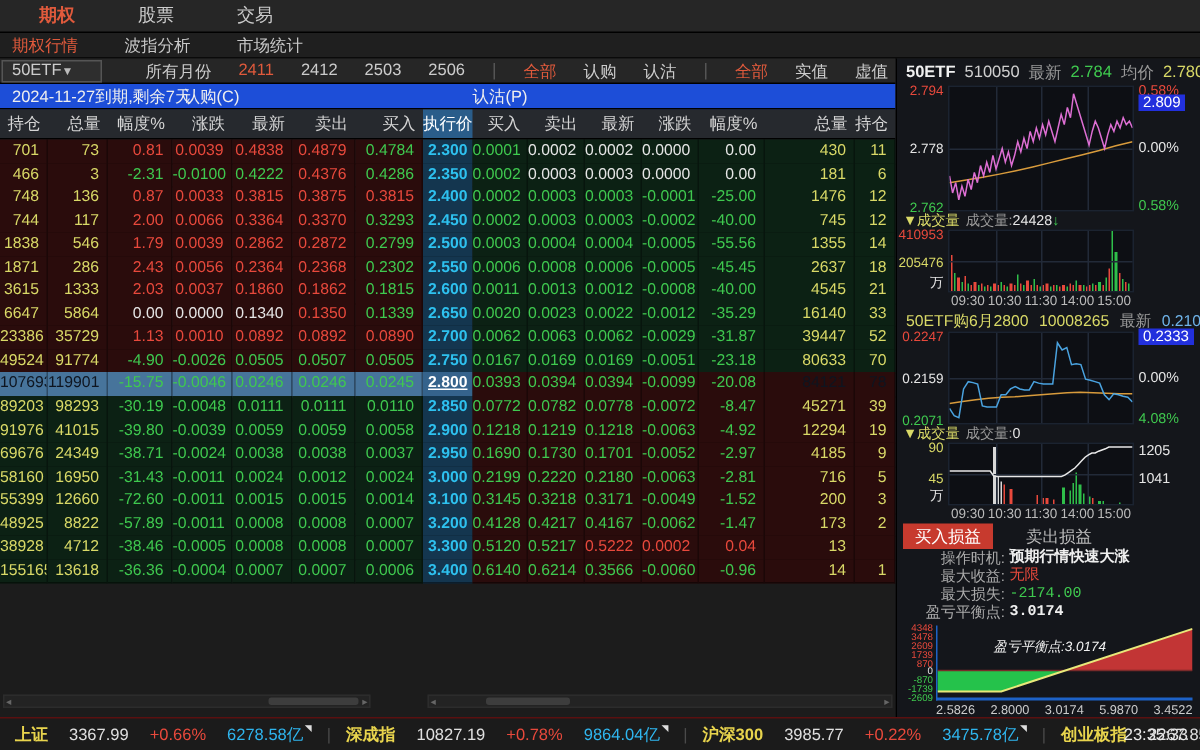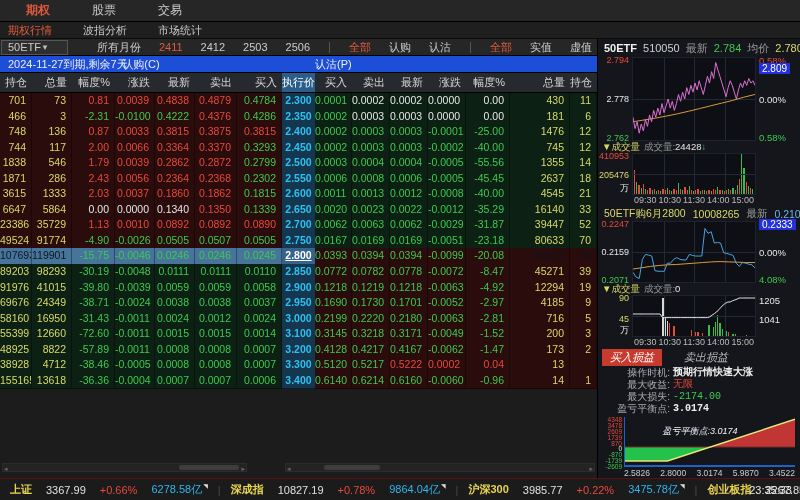--- a/index.html
+++ b/index.html
@@ -71,21 +71,21 @@
   .rl { width:44px; position:relative; font-size:9.5px; }
   .rl span { position:absolute; left:3px; white-space:nowrap; }
   .badge { background:#2230dd; color:#fff; padding:0 3px; font-size:10px; }
   .vhdr { height:12px; display:flex; align-items:center; gap:4px; font-size:9.5px; padding-left:4px; white-space:nowrap; }
   .vrow { display:flex; height:42px; }
   .vplot { flex:1; position:relative; background:#0d0f14; border:1px solid #1b2330; display:flex; align-items:flex-end; padding:0 1px; }
   .vbar { flex:1; margin-right:1px; min-width:0; }
   .vplot svg { position:absolute; inset:0; width:100%; height:100%; }
   .times { height:11px; display:flex; justify-content:space-between; padding:0 46px 0 36px; font-size:9px; color:#bbb; }
   .opt-head { height:15px; display:flex; align-items:center; gap:7px; padding-left:6px; font-size:10.5px; white-space:nowrap; }
-  .pl-tabs { height:19px; display:flex; align-items:center; gap:14px; padding-left:4px; font-size:11px;font-style:italic; }
+  .pl-tabs { height:19px; display:flex; align-items:center; gap:14px; padding-left:4px; font-size:11px; }
   .tabbtn { padding:1px 8px; color:#bbb; }
   .tabbtn.active { background:#c73a2e; color:#fff; }
   .inforow { height:12px; display:flex; font-size:10px; line-height:12px; }
   .inforow .il { width:72px; text-align:right; color:#aaa; }
   .inforow .iv { margin-left:3px;font-family:Liberation Mono, monospace; }
   .iv.c-white { color:#efefef; font-weight:bold; } .iv.c-red { color:#e8493c; } .iv.c-green { color:#3fc94f; }
   .prow { display:flex; height:50px; margin-top:2px; }
   .pyl { width:26px; position:relative; font-size:6.5px; }
   .pyl span { position:absolute; right:2px; transform:translateY(-50%); }
   .pplot { flex:1; position:relative; margin-right:5px; border-left:1px solid #1d62c8; border-bottom:2px solid #1d62c8; }
@@ -483,21 +483,21 @@
               <div class="cell bgg yel">155165</div>
               <div class="cell bgg yel">13618</div>
               <div class="cell bgg down">-36.36</div>
               <div class="cell bgg down">-0.0004</div>
               <div class="cell bgg down">0.0007</div>
               <div class="cell bgg down">0.0007</div>
               <div class="cell bgg down">0.0006</div>
               <div class="kcell">3.400</div>
               <div class="cell bgr down">0.6140</div>
               <div class="cell bgr down">0.6214</div>
-              <div class="cell bgr down">0.6160</div>
+              <div class="cell bgr down">0.3566</div>
               <div class="cell bgr down">-0.0060</div>
               <div class="cell bgr down">-0.96</div>
               <div class="cell bgr yel">14</div>
               <div class="cell bgr yel">1</div>
             </div>
           </div>
       </div>
 
       <div class="hscroll">
         <div class="strack t1">

